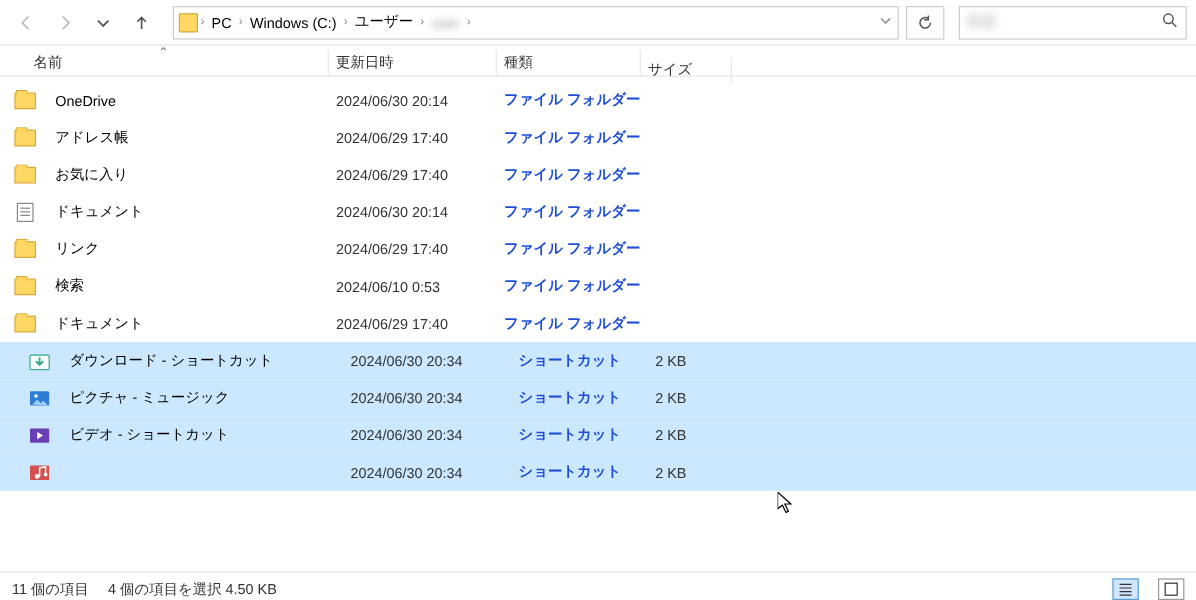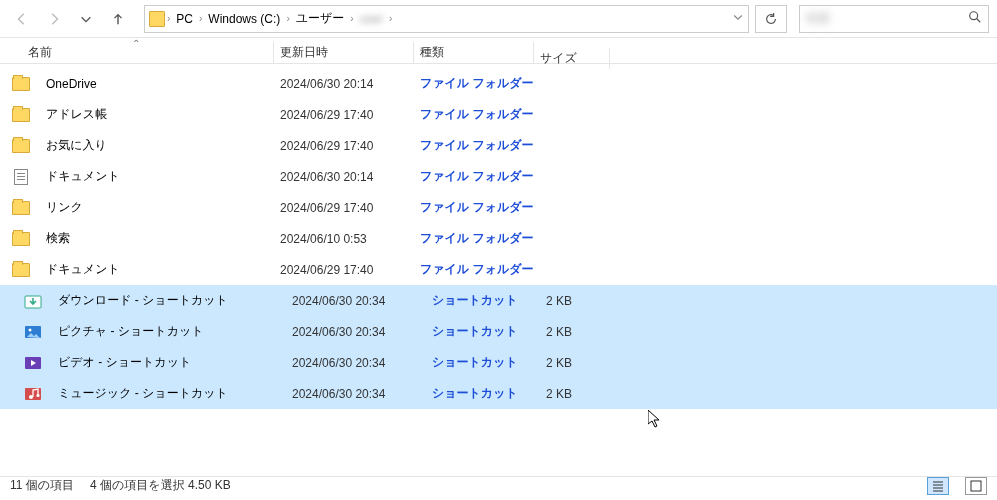--- a/index.html
+++ b/index.html
@@ -38,21 +38,21 @@
 .cell-date { width: 140px; color: #333; padding-left: 6px; }
 .cell-type { width: 120px; color: #1d4ed8; padding-left: 6px; font-weight: bold; }
 .cell-size { width: 76px; text-align: left; padding-right: 8px; color: #333; }
 .ficon { width: 18px; height: 16px; display: flex; align-items: center; justify-content: center; flex-shrink: 0; }
 .ficon-folder { width: 18px; height: 14px; background: #ffd864; border: 1px solid #d9a93a; border-radius: 1px 1px 0 0; position: relative; }
 .ficon-folder::before { content:""; position:absolute; top:-3px; left:0; width:8px; height:3px; background:#ffd864; border:1px solid #d9a93a; border-bottom:none; border-radius:1px 1px 0 0; }
 .ficon-doc { width: 14px; height: 16px; background: #fff; border: 1px solid #888; position: relative; }
 .ficon-doc::after { content:""; position:absolute; left:2px; top:3px; right:2px; height:1px; background:#888; box-shadow: 0 3px 0 #888, 0 6px 0 #888; }
 
 
-.status { position: absolute; bottom: 0; left: 0; right: 0; height: 24px; border-top: 1px solid #e5e5e5; display: flex; align-items: flex-start; padding: 0 10px; gap: 16px; font-size: 12px; color: #333; }
+.status { position: absolute; bottom: 0; left: 0; right: 0; height: 24px; border-top: 1px solid #e5e5e5; display: flex; align-items: flex-end; padding: 0 10px; gap: 16px; font-size: 12px; color: #333; }
 .status .spacer { flex: 1; }
 .view-btn { width: 22px; height: 18px; border: 1px solid #999; display: flex; align-items: center; justify-content: center; }
 .view-btn.active { background: #d0e7ff; border-color: #5a9fd6; }
 
 
 .cursor { position: absolute; left: 648px; top: 410px; pointer-events: none; }
 </style>
 </head>
 <body>
 
@@ -220,21 +220,21 @@
     </div>
     <div class="row sel">
       <div class="cell-name">
         <span class="ficon">
           <svg width="18" height="16" viewBox="0 0 18 16">
             <rect x="1" y="2" width="16" height="12" fill="#2d7dd2" rx="1"></rect>
             <circle cx="6" cy="6" r="1.5" fill="#fff"></circle>
             <path d="M3 13l4-4 3 3 2-2 4 4z" fill="#9fd0ff"></path>
           </svg>
         </span>
-        <span>ピクチャ - ショートカット</span>
+        <span>ピクチャ - ミュージック</span>
       </div>
       <div class="cell-date">2024/06/30 20:34</div>
       <div class="cell-type">ショートカット</div>
       <div class="cell-size">2 KB</div>
     </div>
     <div class="row sel">
       <div class="cell-name">
         <span class="ficon">
           <svg width="18" height="16" viewBox="0 0 18 16">
             <rect x="1" y="2" width="16" height="12" fill="#6a3fb5" rx="1"></rect>
@@ -250,21 +250,20 @@
     <div class="row sel">
       <div class="cell-name">
         <span class="ficon">
           <svg width="18" height="16" viewBox="0 0 18 16">
             <rect x="1" y="2" width="16" height="12" fill="#d64d4d" rx="1"></rect>
             <circle cx="7" cy="11" r="2" fill="#fff"></circle>
             <path d="M9 11V4l5-1v6" fill="none" stroke="#fff" stroke-width="1.3"></path>
             <circle cx="14" cy="9.5" r="1.6" fill="#fff"></circle>
           </svg>
         </span>
-        <span>ミュージック - ショートカット</span>
       </div>
       <div class="cell-date">2024/06/30 20:34</div>
       <div class="cell-type">ショートカット</div>
       <div class="cell-size">2 KB</div>
     </div>
   </div>
 
 <div class="status">
   <span>11 個の項目</span>
   <span>4 個の項目を選択 4.50 KB</span>

